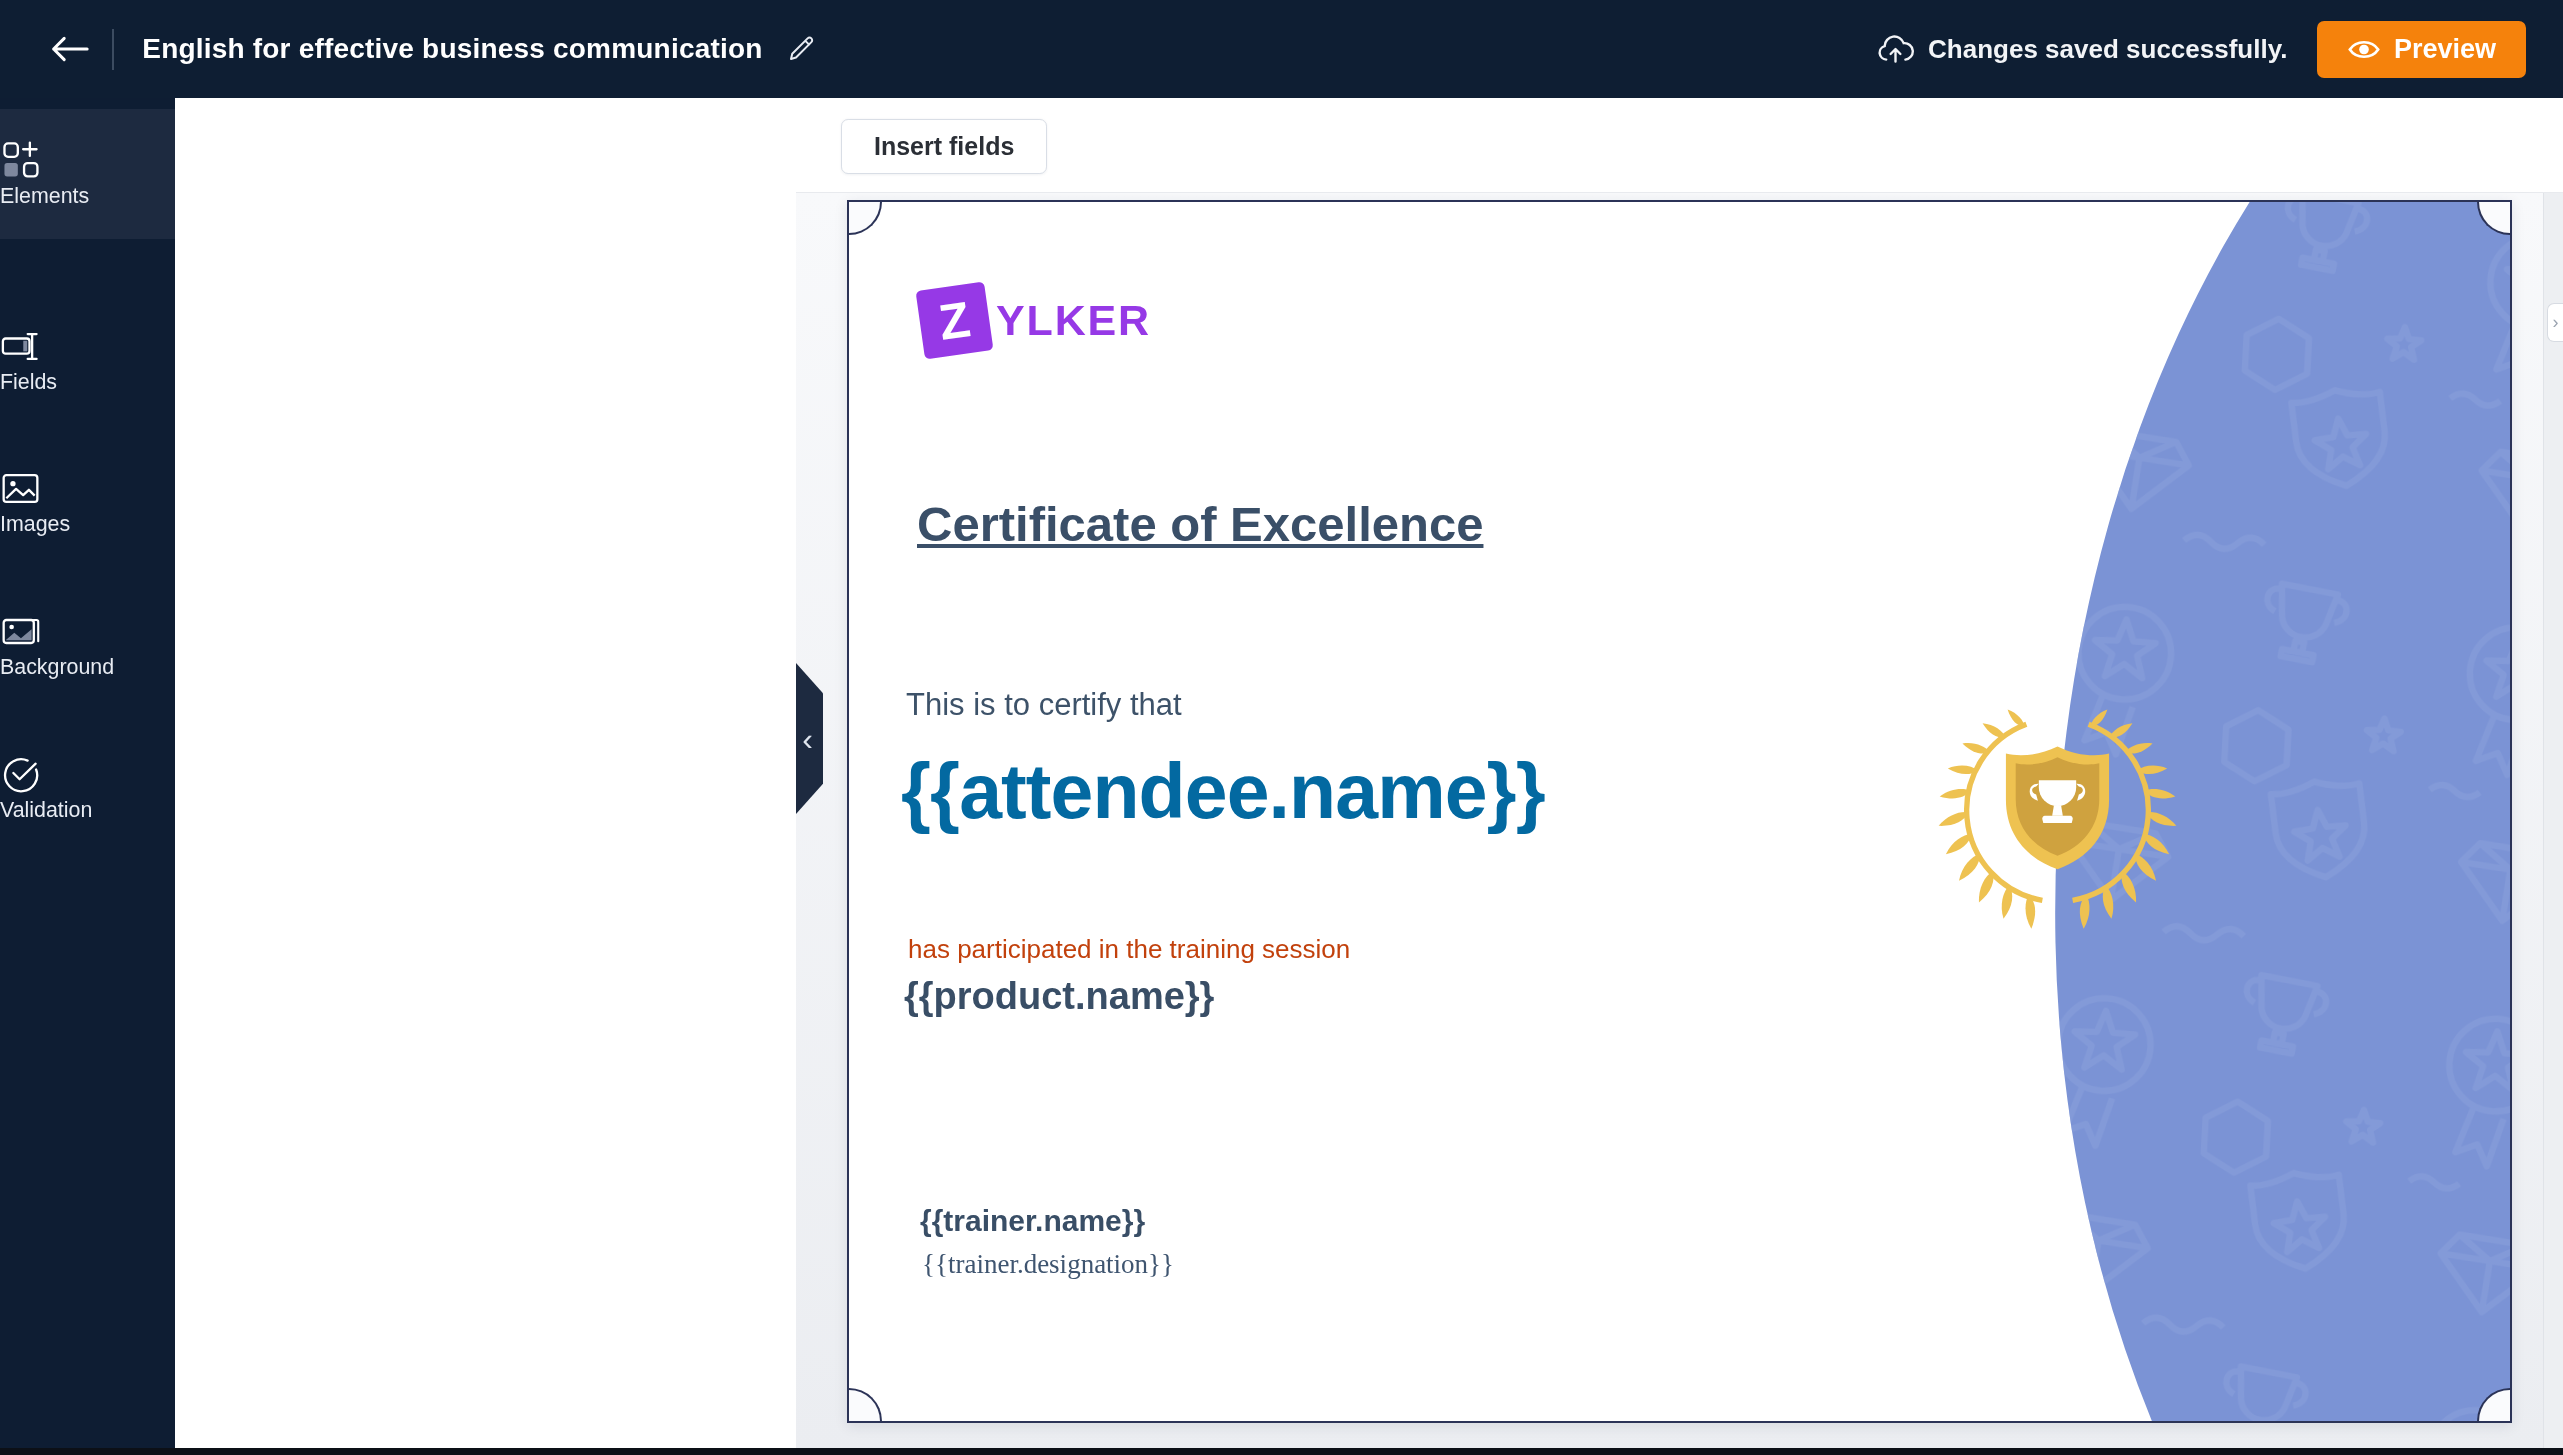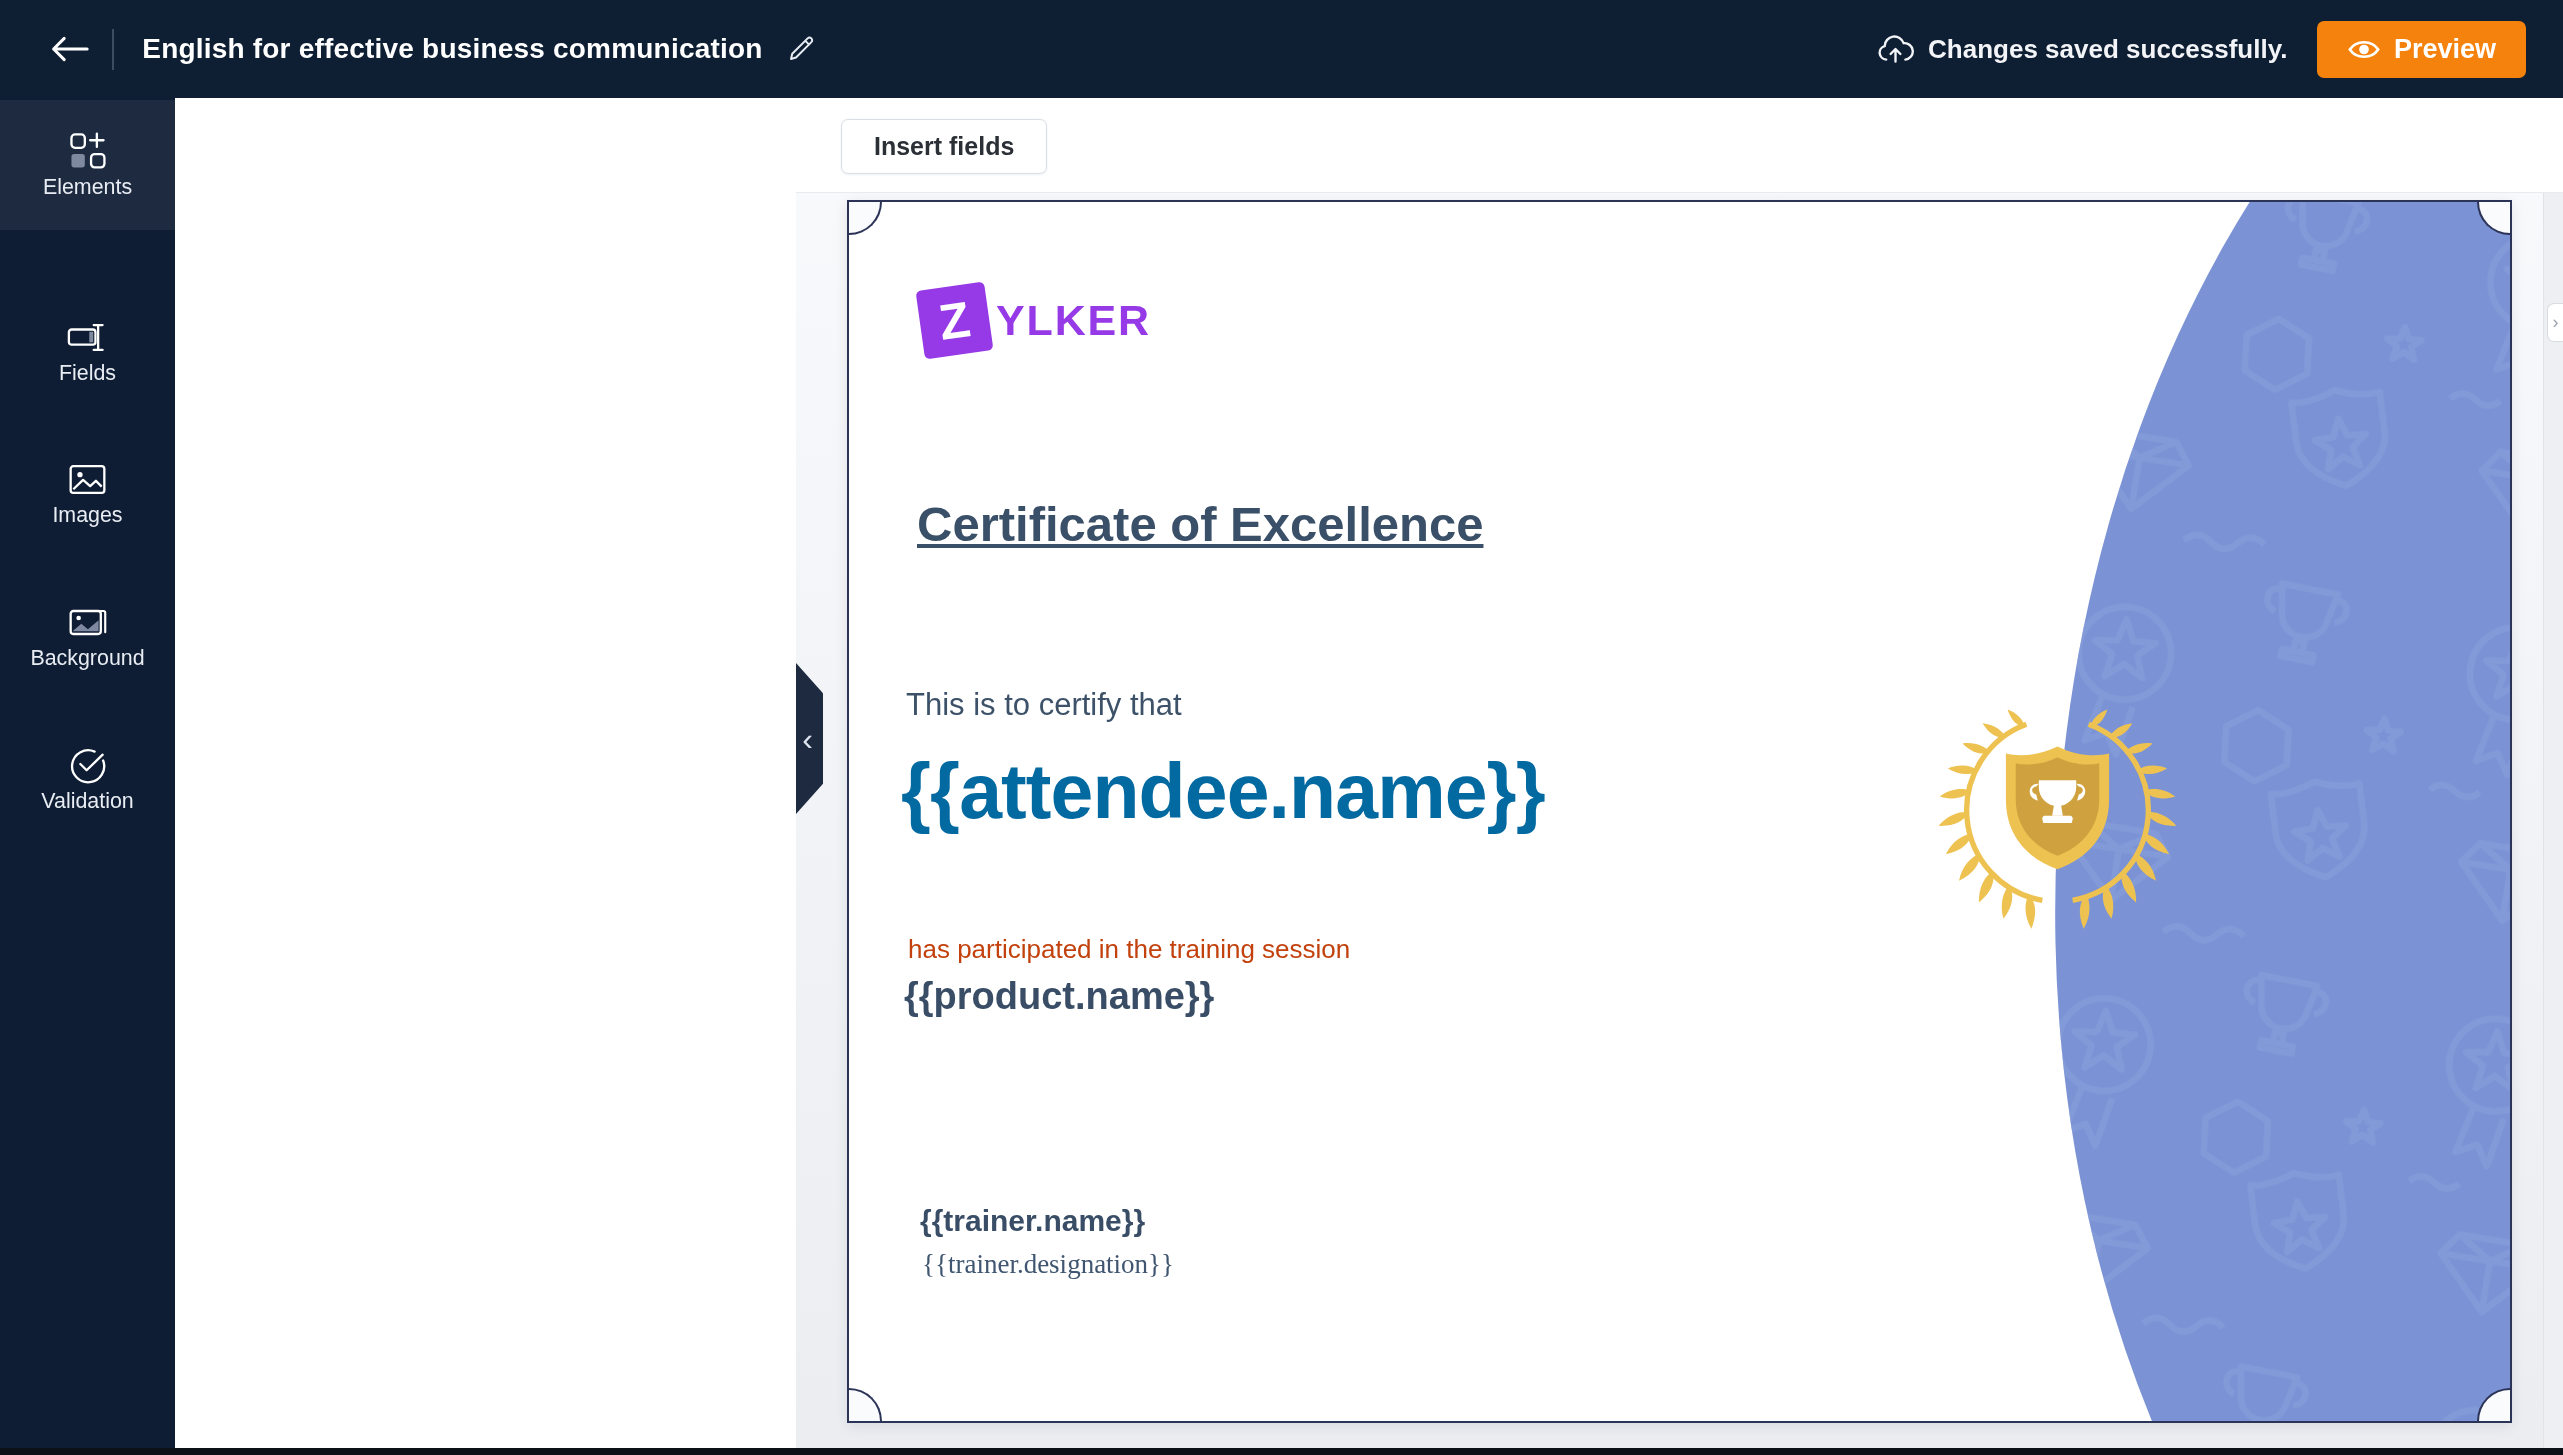--- a/index.html
+++ b/index.html
@@ -20,22 +20,22 @@
   .save-status { display:flex; align-items:center; gap:14.2px; color:#f2f4f7;
                  font-size:26px; font-weight:600; }
   .preview-btn { display:flex; align-items:center; gap:12.5px; background:#f5820c; color:#fff;
                  font-size:27px; font-weight:600; border:none; border-radius:7.1px;
                  height:57px; padding:0 30px; cursor:pointer;text-align:center; }
 
   
   .rail { position:absolute; left:0; top:98px; width:175px; height:1350px;
           background:#0e1d33; z-index:20; }
   .rail-item { position:absolute; left:0; width:175px; height:130px; display:flex;
-               flex-direction:column; align-items:center; justify-content:center;
-               gap:4px; cursor:pointer; }
+               flex-direction:column; align-items:flex-start; justify-content:center;
+               gap:4px; cursor:pointer;margin-top:9px; }
   .rail-item .lbl { color:#e8ecf3; font-size:21.4px; font-weight:500; }
   .rail-item.active { background:#1d2a40; }
 
   
   .panel { position:absolute; left:175px; top:98px; width:622px; height:1350px;
            background:#1d2a40; z-index:20; }
   .panel-heading { position:absolute; left:36px; top:39px; width:552px; color:#ffffff;
                    font-size:23px; font-weight:700; }
   .add-btn { position:absolute; left:36px; width:552px; height:68px; background:#242e49;
              border:1.8px dashed #535f7e; border-radius:9px; color:#eef1f6; font-size:24px;

